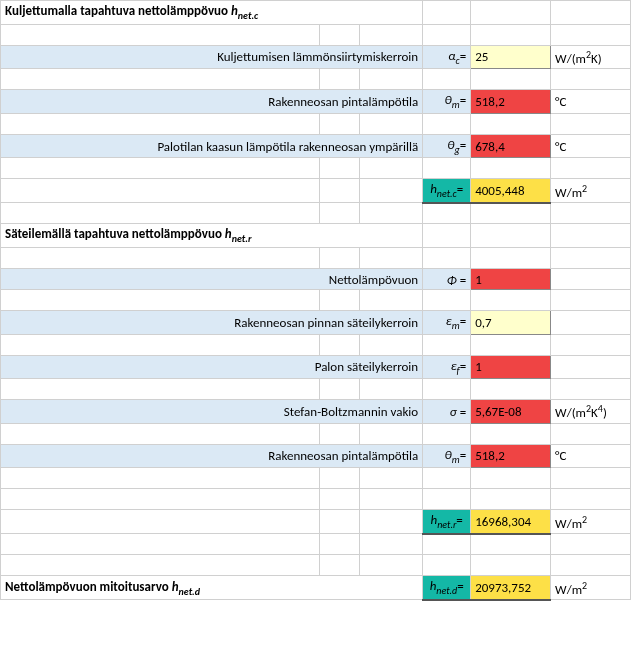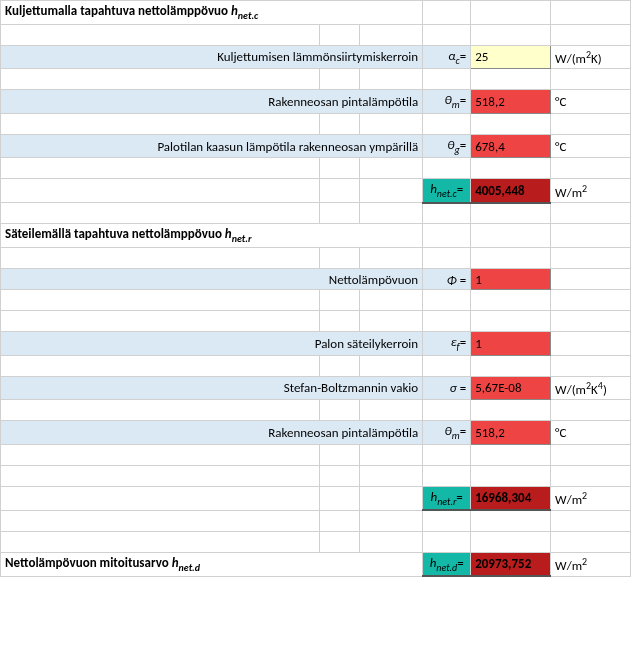--- a/index.html
+++ b/index.html
@@ -39,22 +39,22 @@
   .inp-yellow {
     background: #ffffcc;
     border: 1px solid #888 !important;
     margin-top: 12px;
   }
   .inp-blue {
     background: #ef4444;
     border: 1px solid #888 !important;
   }
   .out-green-val {
-    background: #b91c1c;
-    font-weight: bold;
+    background: #fde047;
+    font-weight: normal;
     border-bottom: 2px solid #555 !important;
     margin-top: 16px;
   }
   .out-green-lbl {
     background: #14b8a6;
     border-bottom: 2px solid #555 !important;
     text-align: center;
   }
   sup { font-size: 10px; }
 </style>
@@ -177,20 +177,26 @@
 <tr>
         <td></td>
         <td></td>
         <td></td>
         <td></td>
         <td></td>
         <td></td>
       </tr>
 
 <tr>
+  <td class="lbl-band" colspan="3">Rakenneosan pinnan säteilykerroin</td>
+  <td class="lbl-band"><span class="sym">ε</span><span class="sym-sub">m</span><span>=</span></td>
+  <td class="inp-yellow">0,7</td>
+  <td></td>
+</tr>
+<tr>
         <td></td>
         <td></td>
         <td></td>
         <td></td>
         <td></td>
         <td></td>
       </tr>
 
 <tr>
   <td class="lbl-band" colspan="3">Palon säteilykerroin</td>

